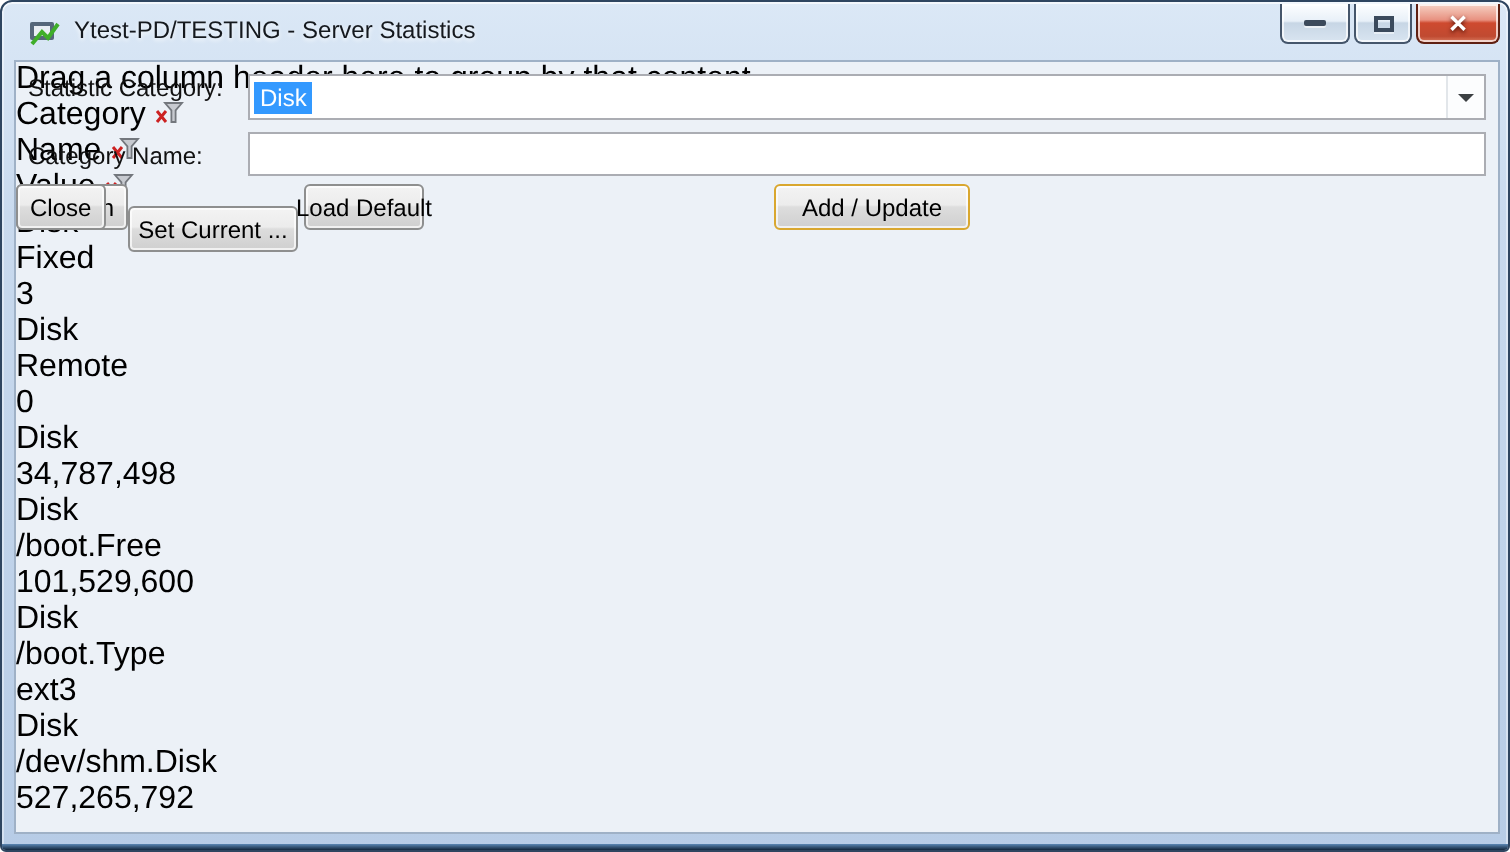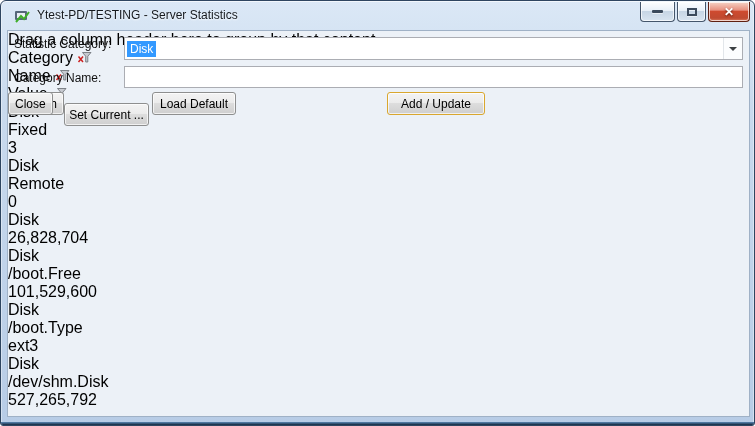--- a/index.html
+++ b/index.html
@@ -52,21 +52,21 @@
   .text-input{position:absolute;left:116px;top:35px;width:619px;height:22px;background:#fff;
     border:1px solid #abadb3;font-size:12px;padding:0 3px;color:#111;outline:none;}
 
   
   .btn{position:absolute;top:61px;height:23px;border:1px solid #8e8f8f;border-radius:3px;
     background:linear-gradient(180deg,#f3f3f3 0%,#ececec 45%,#dddddd 50%,#cfcfcf 100%);
     font-size:12px;color:#000;display:flex;align-items:center;justify-content:center;
     cursor:default;box-shadow:inset 0 0 0 1px rgba(255,255,255,.7);white-space:nowrap;}
   .btn-reset{left:6px;width:46px;}
   .btn-setcurrent{left:56px;width:85px;margin-top:11px;}
-  .btn-loaddefault{left:144px;width:84px;}
+  .btn-loaddefault{left:144px;width:60px;}
   .btn-addupdate{left:379px;width:98px;font-weight:normal;border:1px solid #d9a72f;
     background:linear-gradient(180deg,#fdf6cb 0%,#fbe9a0 45%,#f9dd79 50%,#fbe folder 100%);
     background:linear-gradient(180deg,#fdf6cb 0%,#fbe9a0 45%,#f9dd79 50%,#fbe globalThis;
     background:linear-gradient(180deg,#fdf6cb 0%,#fbe9a0 45%,#f9dd79 50%,#fbe593 100%);
     box-shadow:inset 0 0 0 1px rgba(255,255,255,.75);}
   .btn-refresh{left:488px;width:119px;}
   .btn-close{top:356px;left:613px;width:103px;}
 
   
   .group-panel{position:absolute;left:6px;top:90px;width:729px;height:30px;background:#e8ecf1;
@@ -186,21 +186,21 @@
             <div class="grid-cell col-filler"></div>
           </div>
           <div class="grid-row">
             <div class="grid-cell w-cat">Disk</div>
             <div class="grid-cell w-name">Remote</div>
             <div class="grid-cell w-val">0</div>
             <div class="grid-cell col-filler"></div>
           </div>
           <div class="grid-row">
             <div class="grid-cell w-cat">Disk</div>
-            <div class="grid-cell w-val">26,828,704</div>
+            <div class="grid-cell w-val">34,787,498</div>
             <div class="grid-cell col-filler"></div>
           </div>
           <div class="grid-row">
             <div class="grid-cell w-cat">Disk</div>
             <div class="grid-cell w-name">/boot.Free</div>
             <div class="grid-cell w-val">101,529,600</div>
             <div class="grid-cell col-filler"></div>
           </div>
           <div class="grid-row">
             <div class="grid-cell w-cat">Disk</div>

